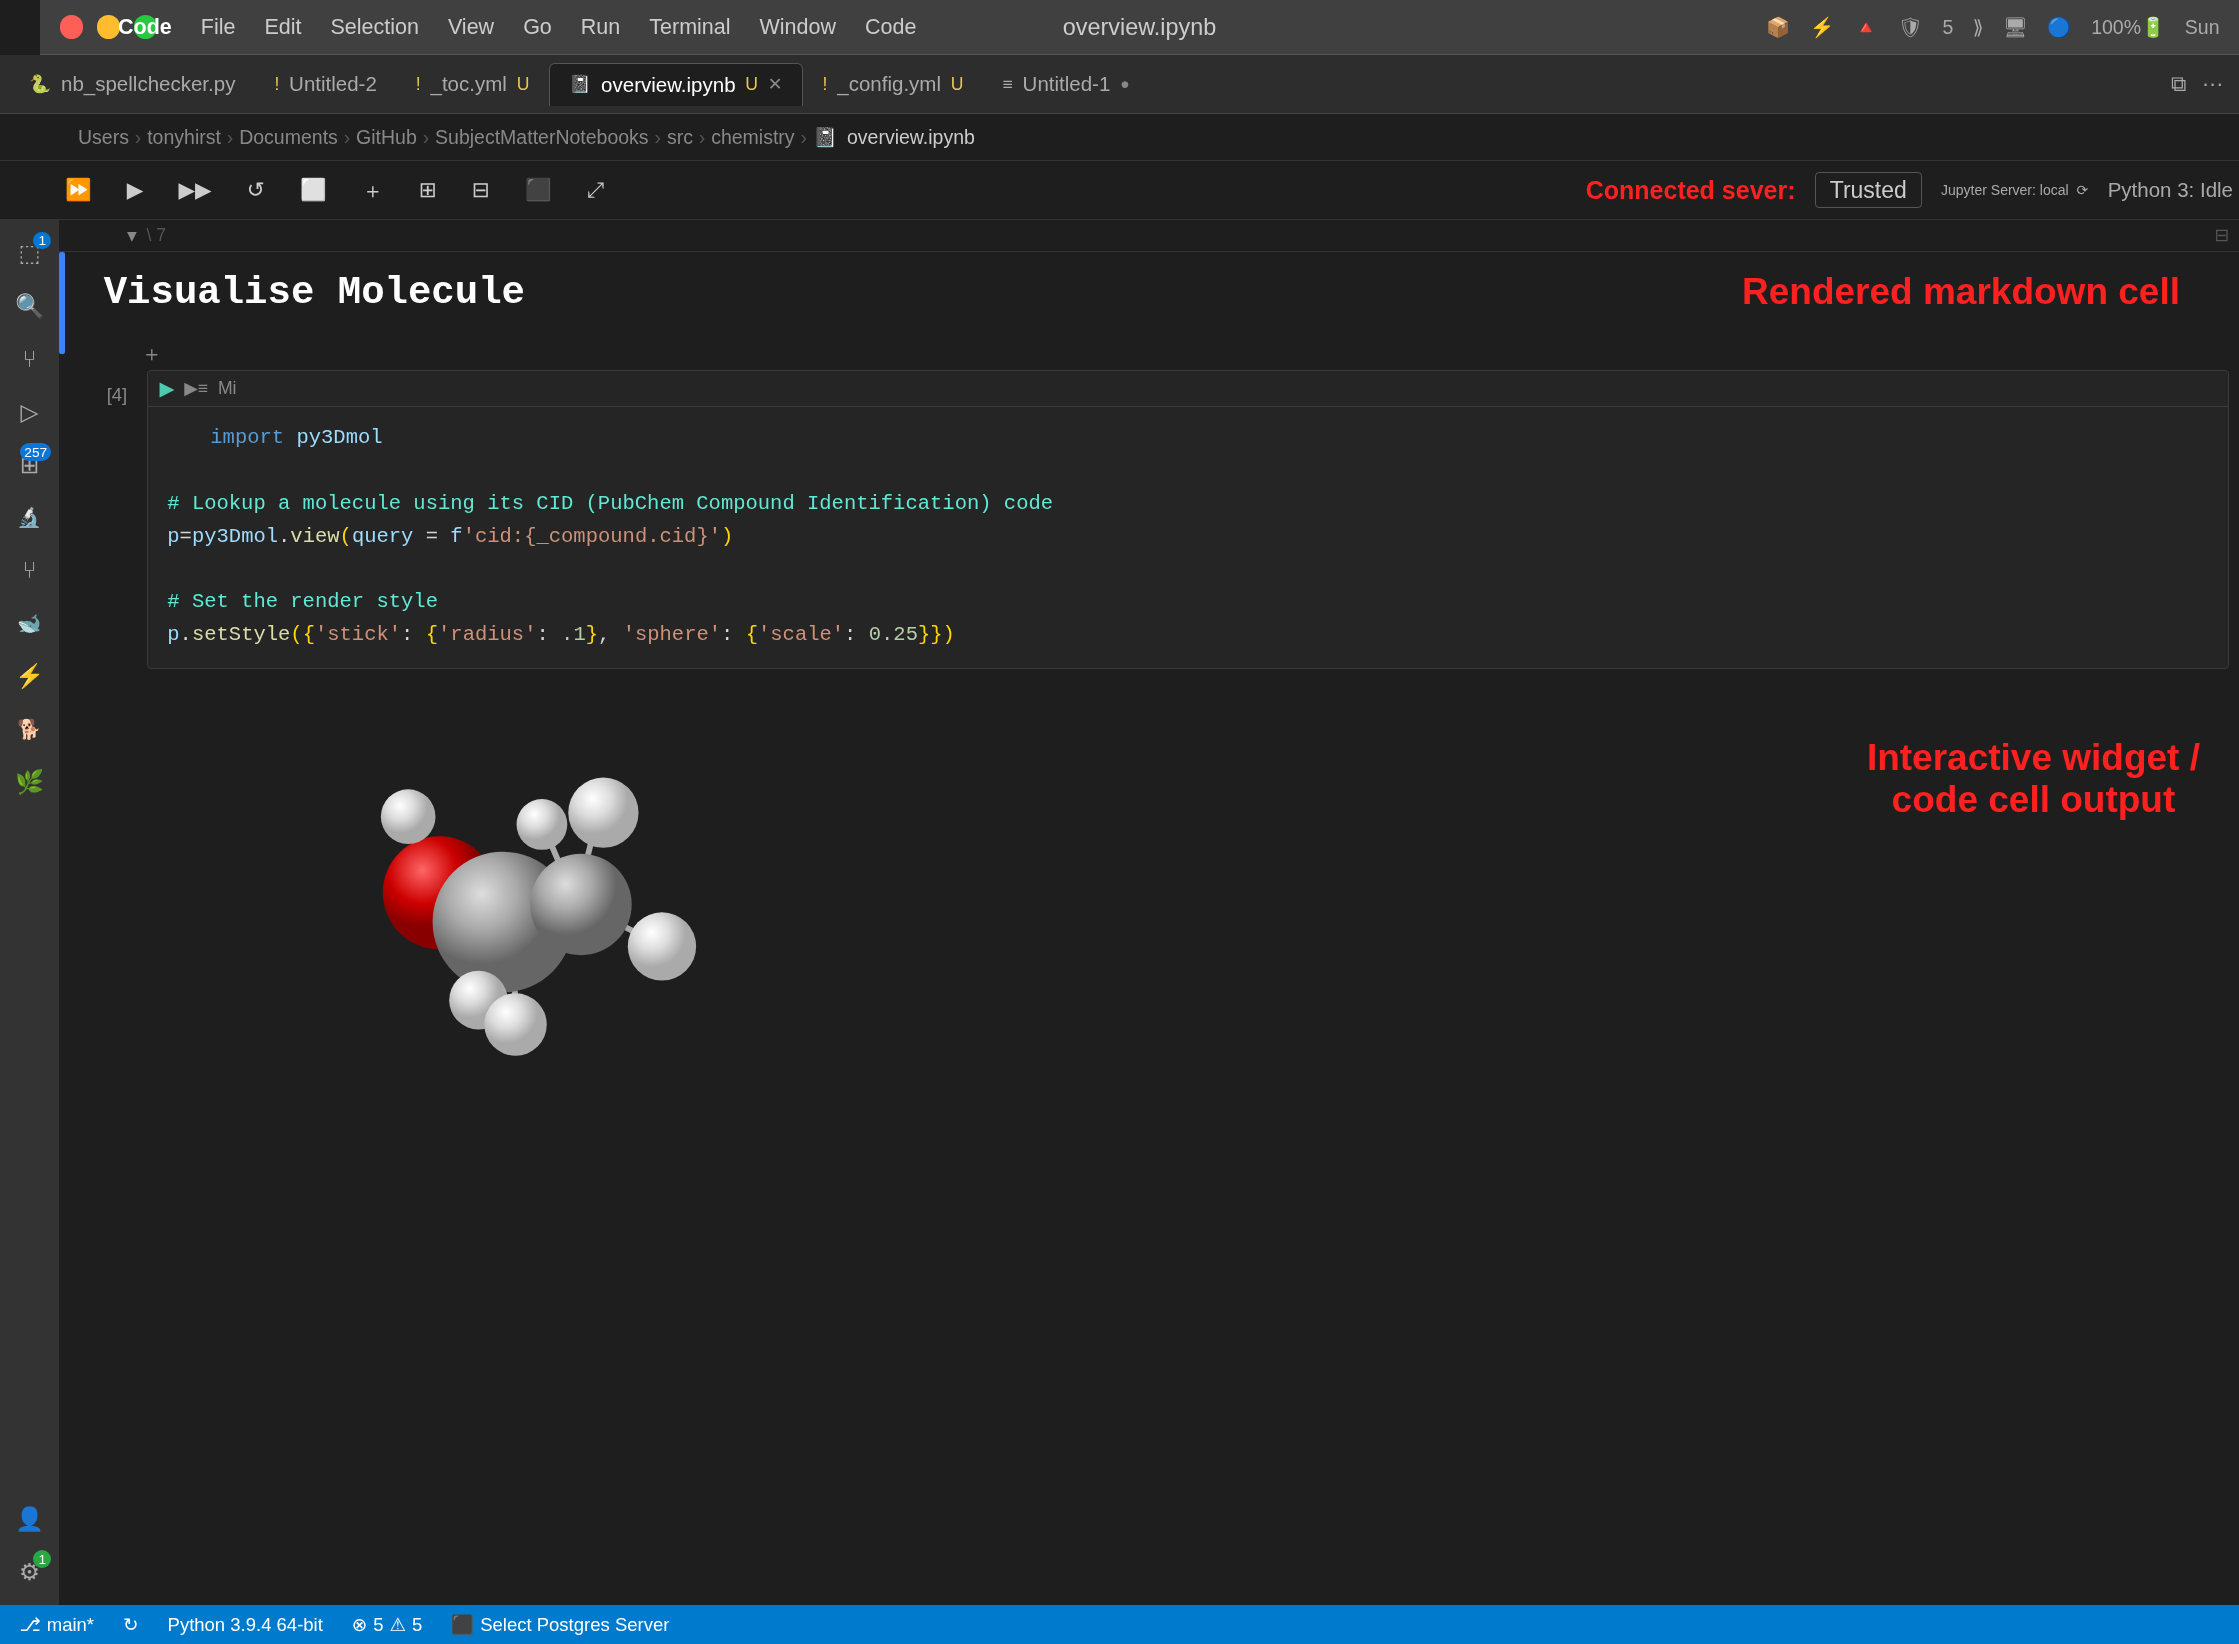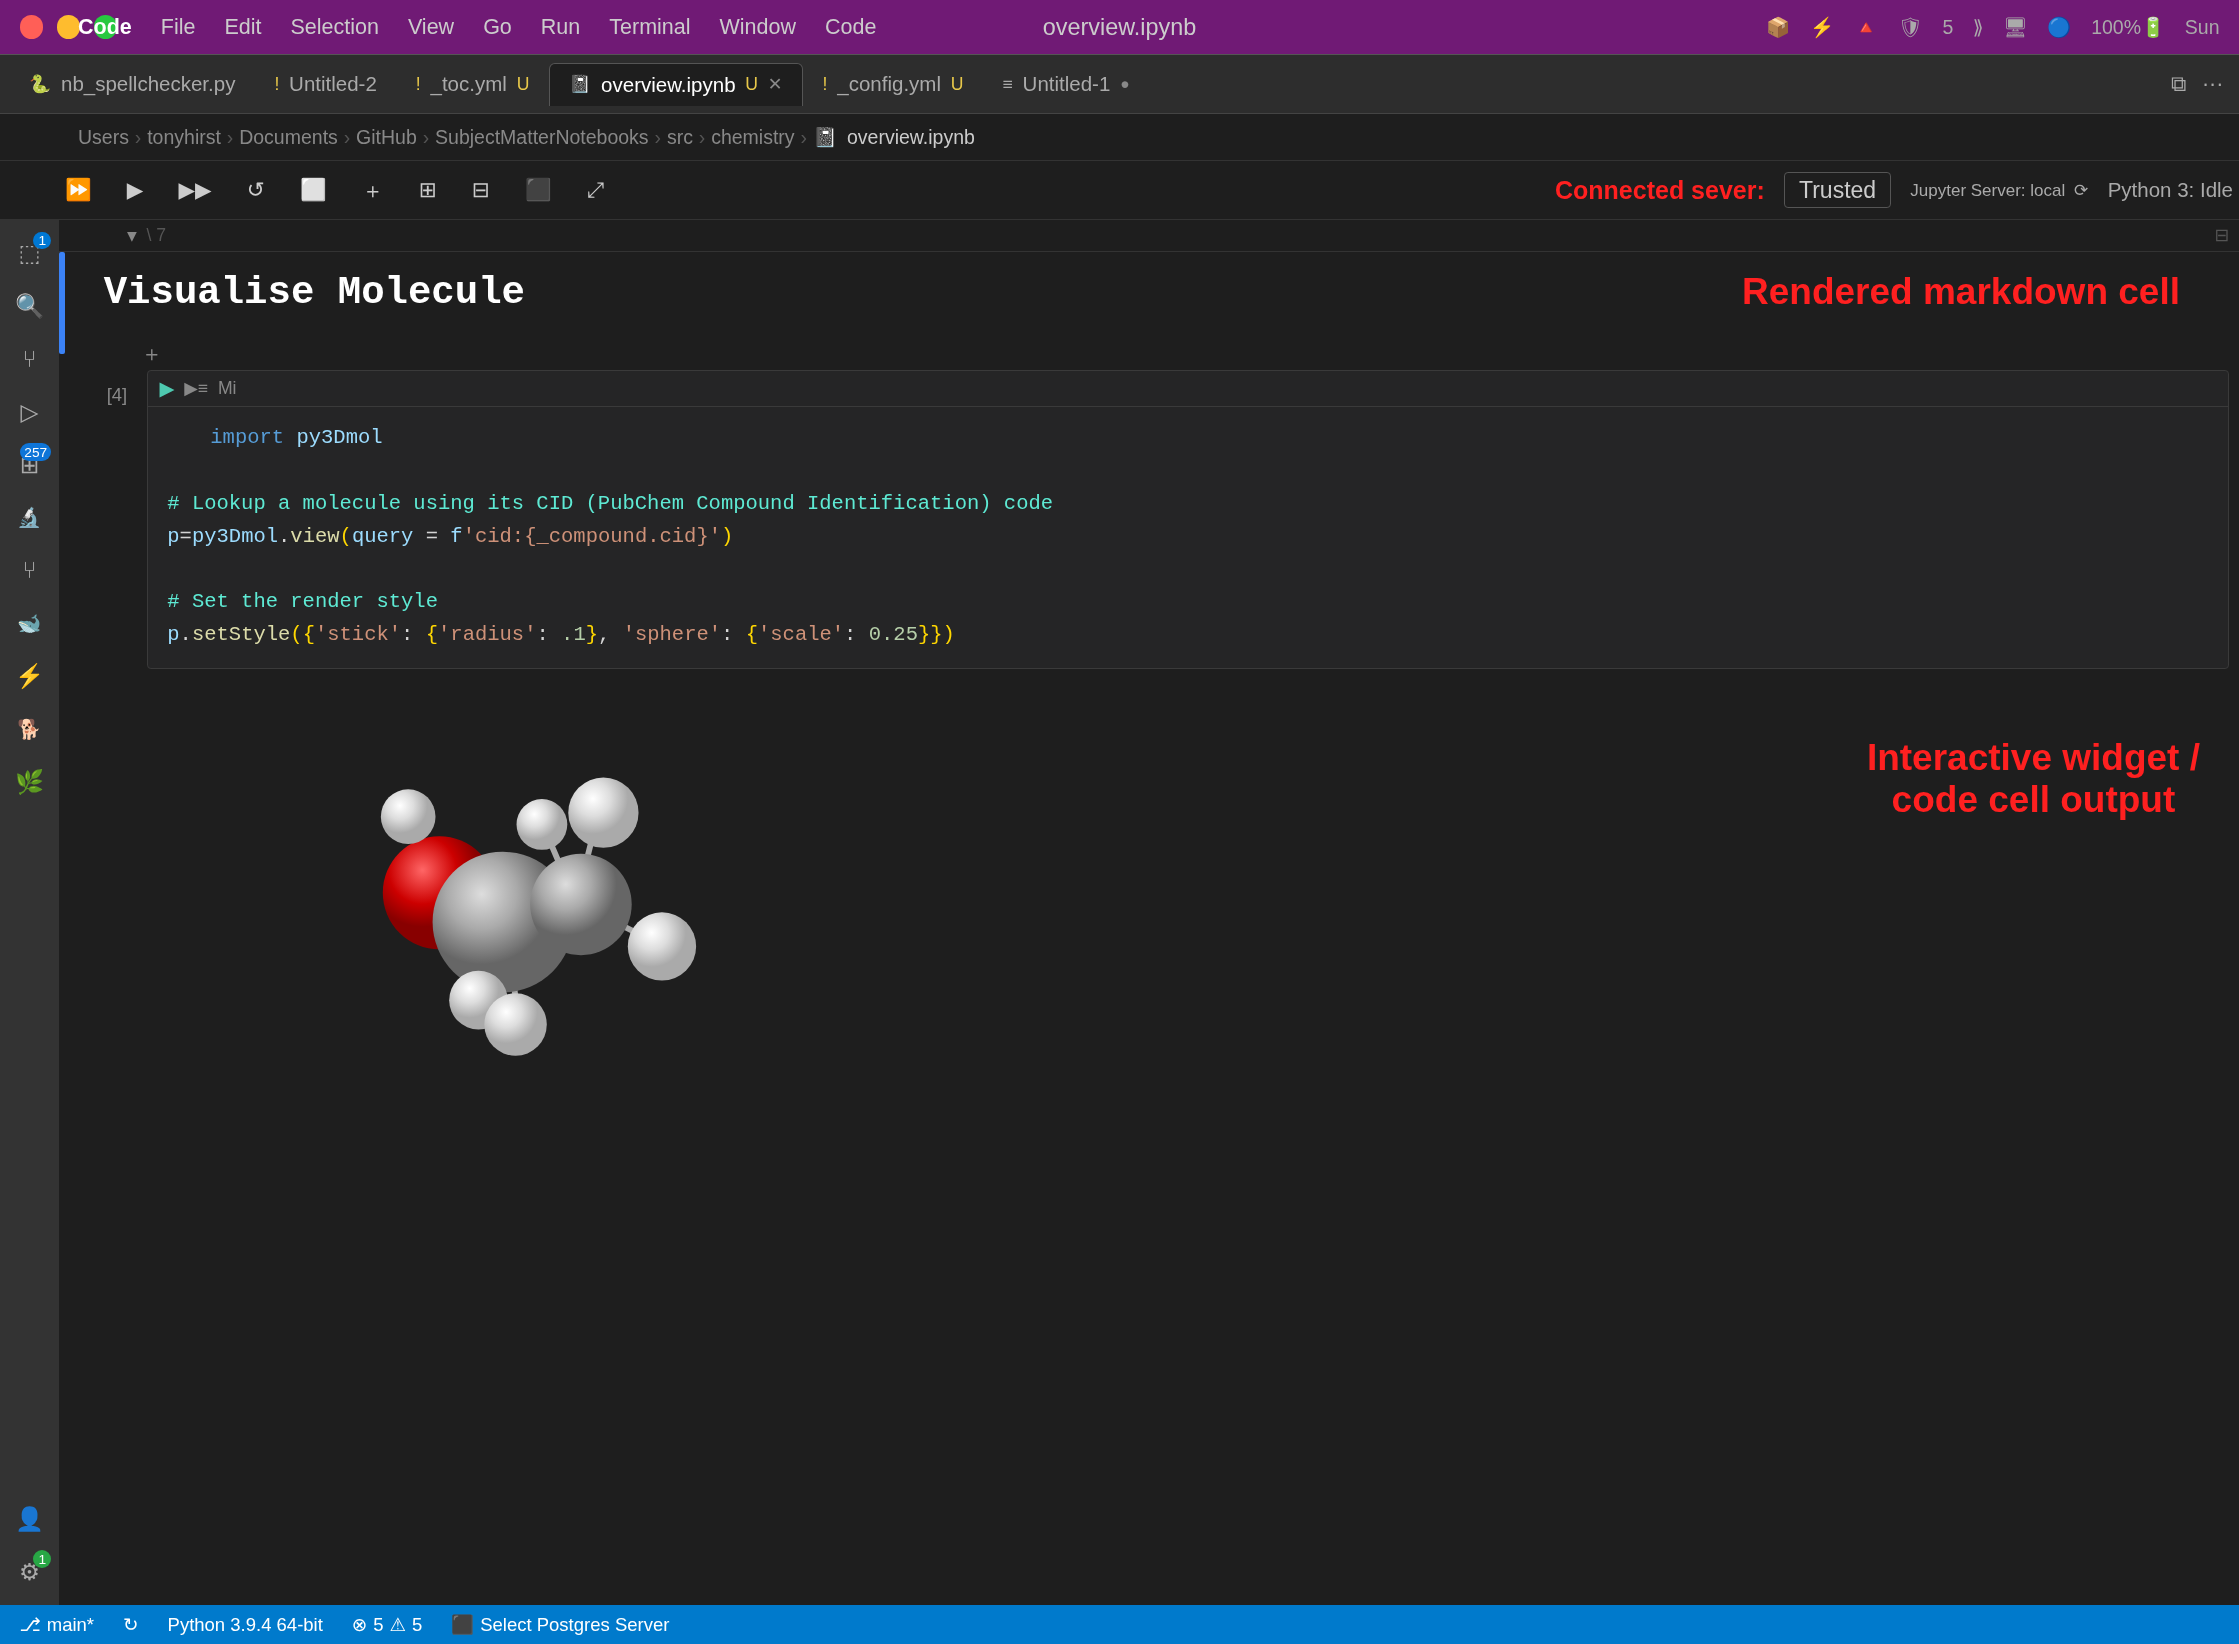--- a/index.html
+++ b/index.html
@@ -8,27 +8,28 @@
       background: #1e1e1e; 
       color: #cccccc; 
       width: 2239px; 
       height: 1644px; 
       overflow: hidden;
       font-size: 23.4px;
     }
 
     
     .titlebar {
-      background: #701a75;
+      background: #404040;
       height: 55px;
       display: flex;
       align-items: center;
       justify-content: center;
       position: relative;
       border-bottom: 1px solid #555;
+      margin-left: 40px;
     }
     .titlebar-title {
       color: #cccccc;
       font-size: 23.4px;
     }
     .traffic-lights {
       position: absolute;
       left: 19.5px;
       display: flex;
       gap: 13.7px;
@@ -149,21 +150,21 @@
     .trusted-badge {
       background: transparent;
       color: #cccccc;
       border: 1px solid #555;
       padding: 3.9px 13.7px;
       border-radius: 3.9px;
       font-size: 23px;
     }
     .jupyter-server {
       color: #aaaaaa;
-      font-size: 17px;
+      font-size: 14px;
     }
     .python-info {
       color: #aaaaaa;
       font-size: 20.5px;
     }
 
     
     .activity-bar {
       width: 59px;
       background: #333333;

